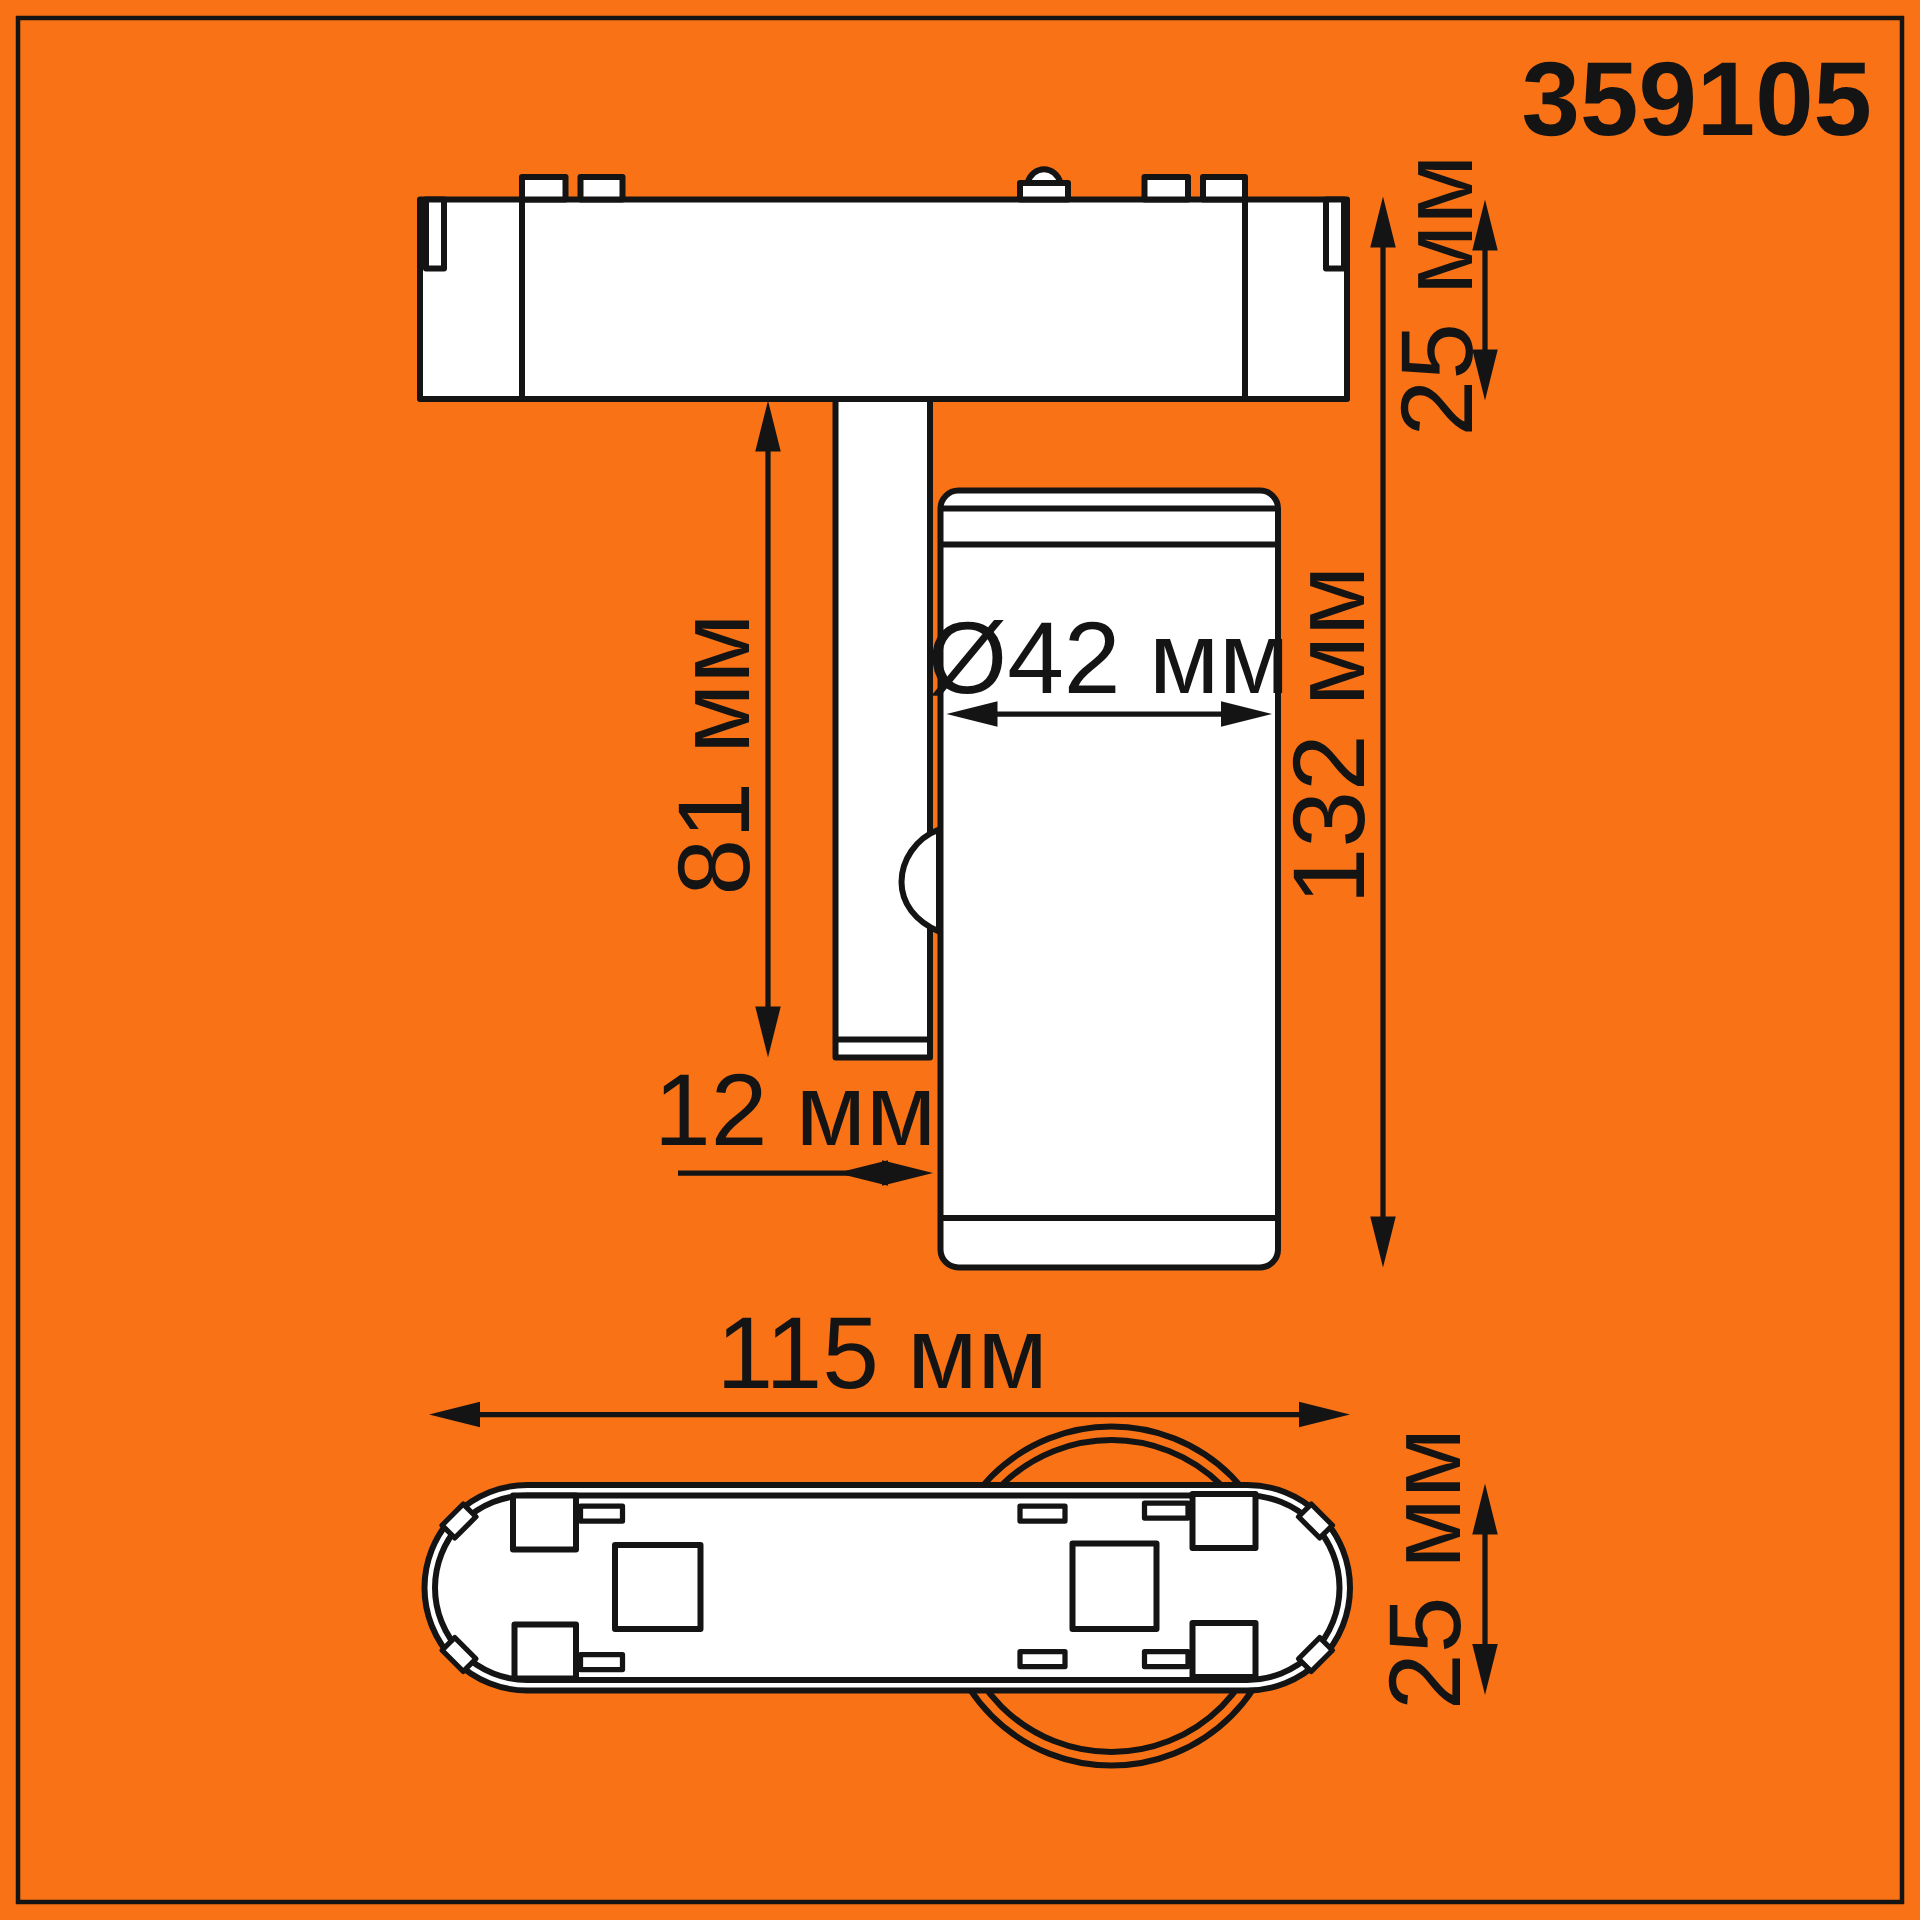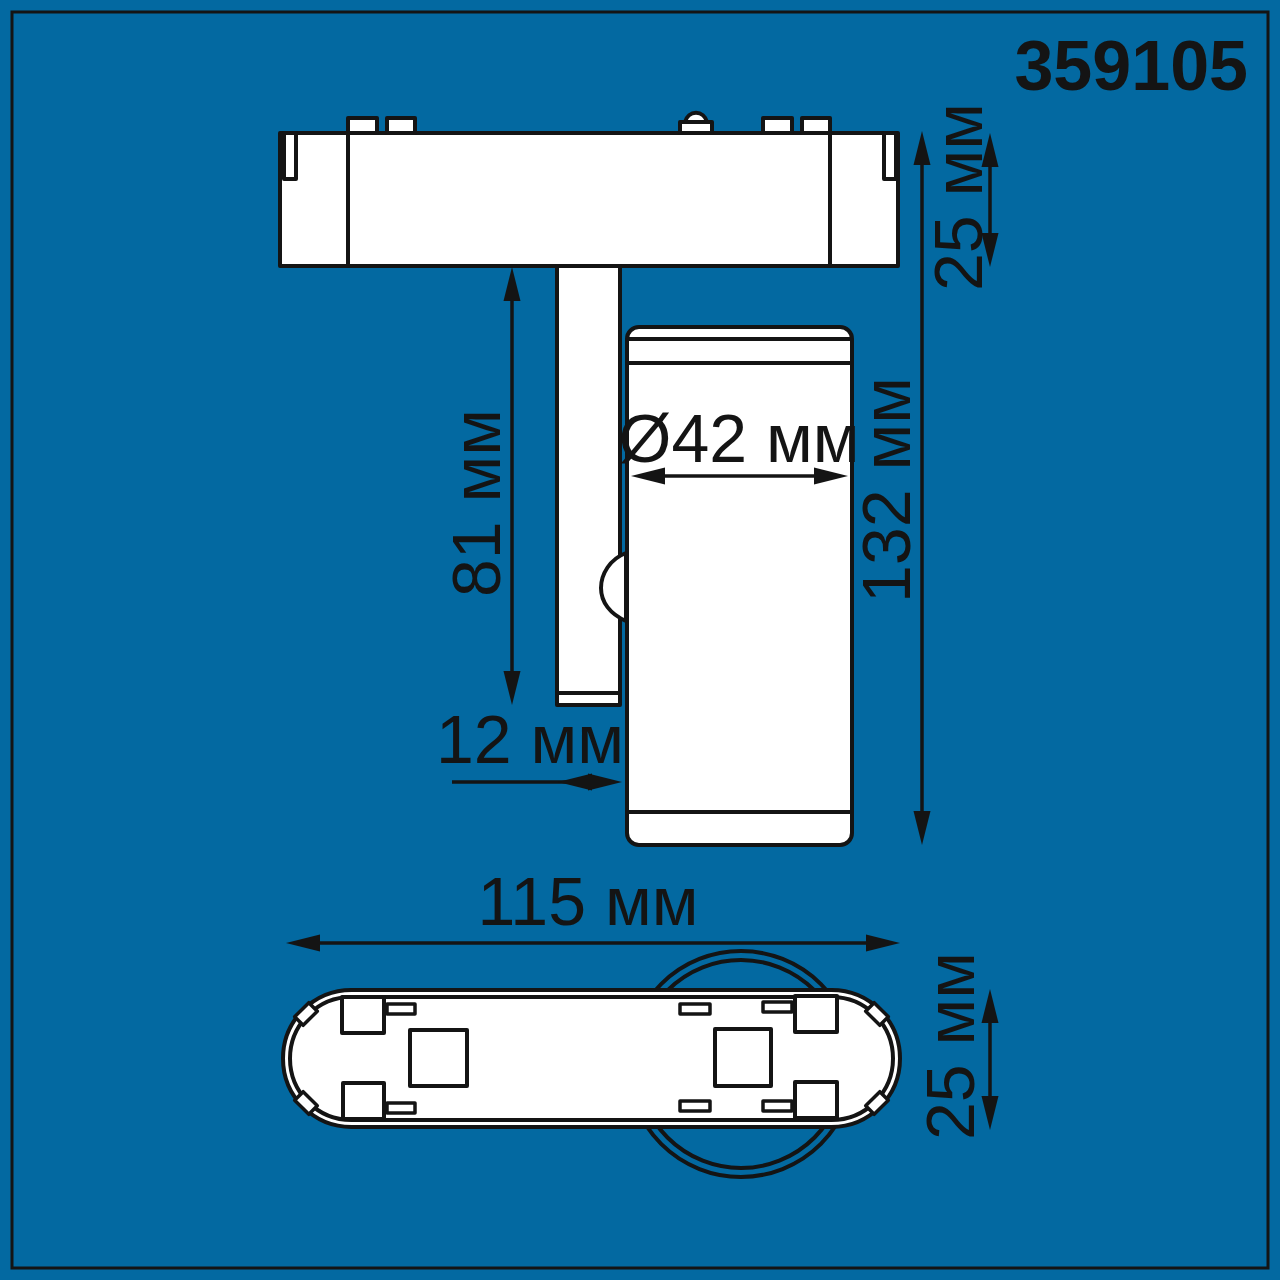--- a/index.html
+++ b/index.html
@@ -1,19 +1,19 @@
 <!DOCTYPE html>
 <html><head>
 <meta charset="utf-8">
 <style>
   html,body{margin:0;padding:0;background:#fff;}
   .page{
     position:relative;
     width:1280px;height:1280px;
-    background:#0369a1;
+    background:#f97316;
     font-family:"Liberation Sans", sans-serif;
     overflow:hidden;
   }
   svg{position:absolute;left:0;top:0;}
   .outline{fill:none;stroke:#141414;stroke-width:4;stroke-linejoin:round;}
   .outline-white{fill:#ffffff;stroke:#141414;stroke-width:4;stroke-linejoin:round;}
   .thin{fill:#ffffff;stroke:#141414;stroke-width:3.5;stroke-linejoin:round;}
   .dimline{stroke:#141414;stroke-width:3.5;fill:none;}
   .arrow{fill:#141414;stroke:none;}
   .dimtext{

